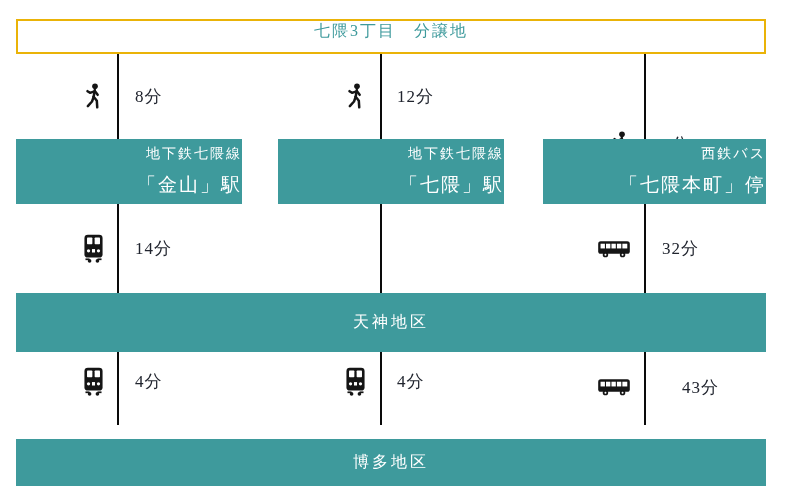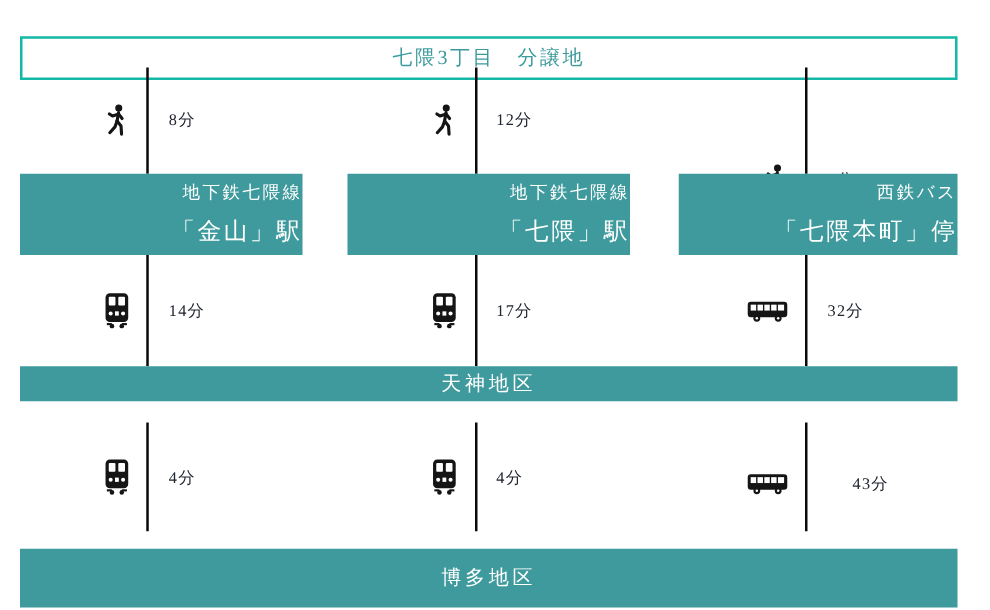--- a/index.html
+++ b/index.html
@@ -5,58 +5,58 @@
   * { margin: 0; padding: 0; box-sizing: border-box; }
   html, body { background: #ffffff; }
   body {
     font-family: "Liberation Serif", "DejaVu Serif", serif;
     width: 792px; height: 488px; overflow: hidden;
   }
   .canvas { position: relative; width: 792px; height: 488px; background: #fff; }
 
   
   .title-box {
-    position: absolute; left: 16px; top: 29px; width: 750px; height: 35px;
-    border: 2px solid #14b8a6; background: #fff;
-    display: flex; align-items: center; justify-content: center;
+    position: absolute; left: 16px; top: 19px; width: 750px; height: 35px;
+    border: 2px solid #eab308; background: #fff;
+    display: flex; justify-content: center;
   }
   .title-box .title-text {
     color: #3E9A9C; font-size: 16px; letter-spacing: 2px;
   }
 
   
   .vline { position: absolute; width: 2px; background: #0a0a0a; }
 
   
   .cell { position: absolute; display: flex; align-items: center; }
   .slot-icon {
     width: 102px; display: flex; justify-content: flex-end;
     align-items: center; padding-right: 14px;
   }
   .time {
-    padding-left: 17px; font-size: 13px; color: #20242e; letter-spacing: 1px;
+    padding-left: 17px; font-size: 17px; color: #20242e; letter-spacing: 1px;
     white-space: nowrap;
   }
 
   
   .station-box {
     position: absolute; top: 139px; height: 65px; background: #3E9A9C;
     color: #fff; display: flex; flex-direction: column;
     align-items: flex-end; justify-content: center; gap: 9px;
   }
   .station-line { font-size: 14px; letter-spacing: 2px; }
   .station-name { font-size: 19px; letter-spacing: 2px; }
 
   
   .bar {
     position: absolute; left: 16px; width: 750px; background: #3E9A9C;
     color: #fff; display: flex; align-items: center; justify-content: center;
   }
   .bar-label { font-size: 16px; letter-spacing: 3px; }
-  .bar-tenjin { top: 293px; height: 28px; text-align: right; }
+  .bar-tenjin { top: 293px; height: 59px; text-align: right; }
   .bar-hakata { top: 439px; height: 47px; }
 
   svg { display: block; }
 </style>
 </head>
 <body>
 
 <svg width="0" height="0" style="position:absolute" aria-hidden="true">
   <symbol id="sym-walk" viewBox="0 0 24 32">
     <circle cx="13.2" cy="4.4" r="3.4" fill="#151515"></circle>
@@ -151,63 +151,55 @@
   </div>
 
   <div class="cell" style="left:16px; top:204px; width:226px; height:89px;">
     <span class="slot-icon">
         <svg width="21" height="29">
           <use href="#sym-train"></use>
         </svg>
       </span>
     <span class="time">14分</span>
   </div>
-  <div class="cell" style="left:278px; top:204px; width:226px; height:89px;">
+  <div class="cell" style="left:543px; top:204px; width:223px; height:89px;">
+    <span class="slot-icon">
+        <svg width="34" height="20">
+          <use href="#sym-bus"></use>
+        </svg>
+      </span>
+    <span class="time">32分</span>
+  </div>
+
+  <div class="bar bar-tenjin">
+    <span class="bar-label">天神地区</span>
+  </div>
+
+  <div class="cell" style="left:16px; top:338px; width:226px; height:87px;">
     <span class="slot-icon">
         <svg width="21" height="29">
           <use href="#sym-train"></use>
         </svg>
       </span>
-    <span class="time">17分</span>
-  </div>
-  <div class="cell" style="left:543px; top:204px; width:223px; height:89px;">
+    <span class="time">4分</span>
+  </div>
+  <div class="cell" style="left:278px; top:338px; width:226px; height:87px;">
+    <span class="slot-icon">
+        <svg width="21" height="29">
+          <use href="#sym-train"></use>
+        </svg>
+      </span>
+    <span class="time">4分</span>
+  </div>
+  <div class="cell" style="left:543px; top:338px; width:223px; height:98px;gap:20px;">
     <span class="slot-icon">
         <svg width="34" height="20">
           <use href="#sym-bus"></use>
         </svg>
       </span>
-    <span class="time">32分</span>
-  </div>
-
-  <div class="bar bar-tenjin">
-    <span class="bar-label">天神地区</span>
-  </div>
-
-  <div class="cell" style="left:16px; top:338px; width:226px; height:87px;">
-    <span class="slot-icon">
-        <svg width="21" height="29">
-          <use href="#sym-train"></use>
-        </svg>
-      </span>
-    <span class="time">4分</span>
-  </div>
-  <div class="cell" style="left:278px; top:338px; width:226px; height:87px;">
-    <span class="slot-icon">
-        <svg width="21" height="29">
-          <use href="#sym-train"></use>
-        </svg>
-      </span>
-    <span class="time">4分</span>
-  </div>
-  <div class="cell" style="left:543px; top:338px; width:223px; height:98px;gap:20px;">
-    <span class="slot-icon">
-        <svg width="34" height="20">
-          <use href="#sym-bus"></use>
-        </svg>
-      </span>
     <span class="time">43分</span>
   </div>
 
   <div class="bar bar-hakata">
     <span class="bar-label">博多地区</span>
   </div>
 
 </div>
 
 </body></html>

